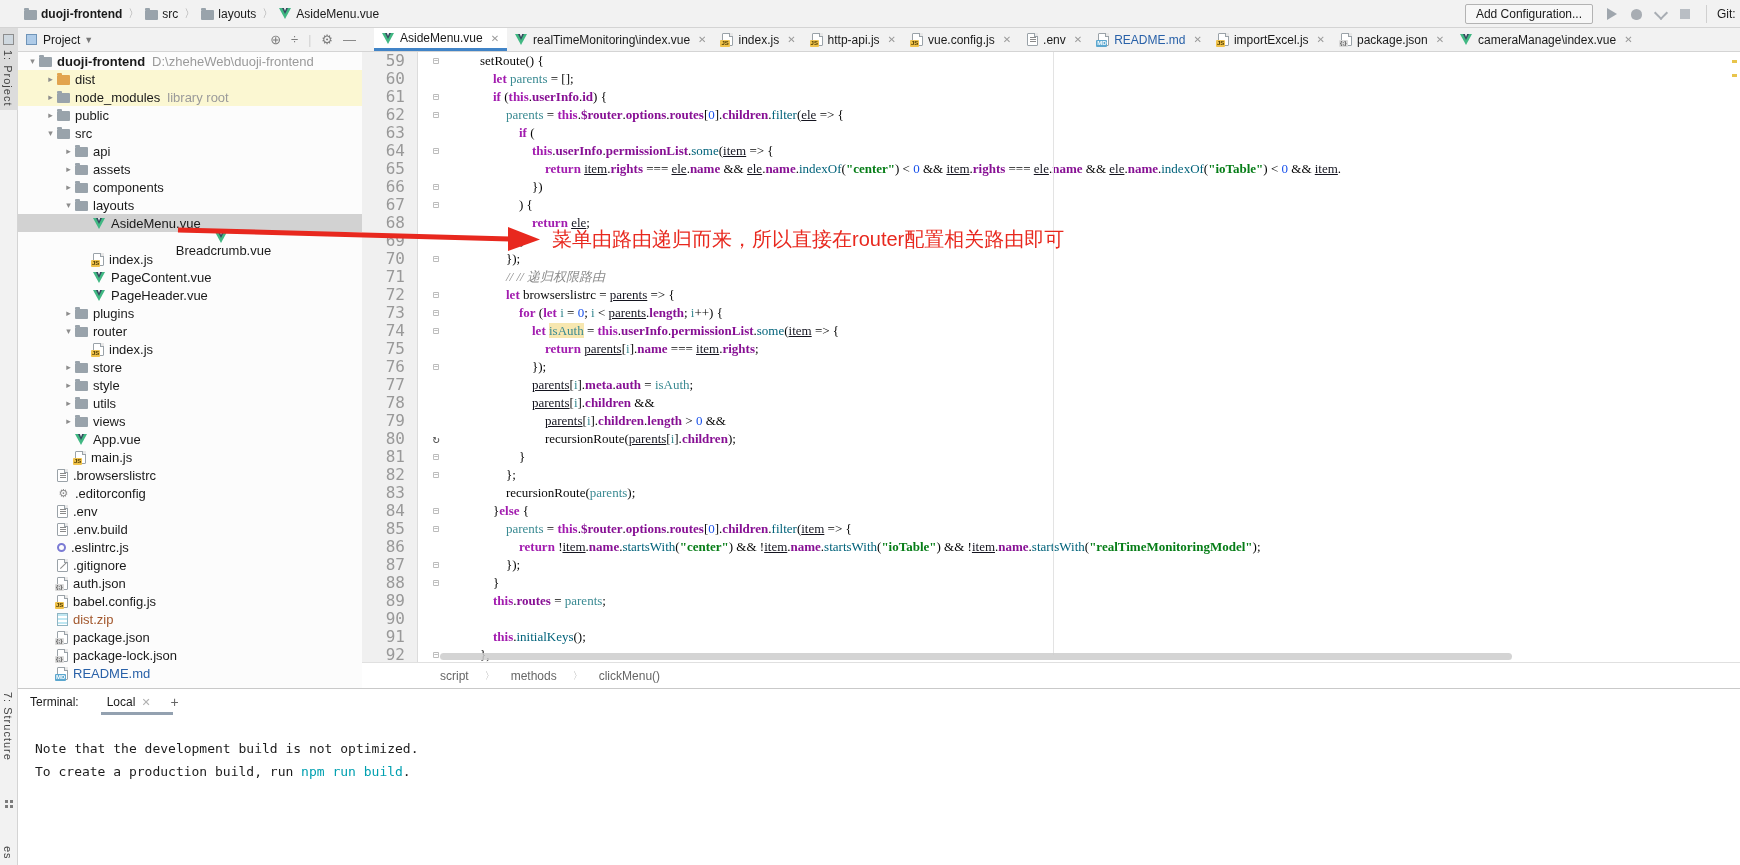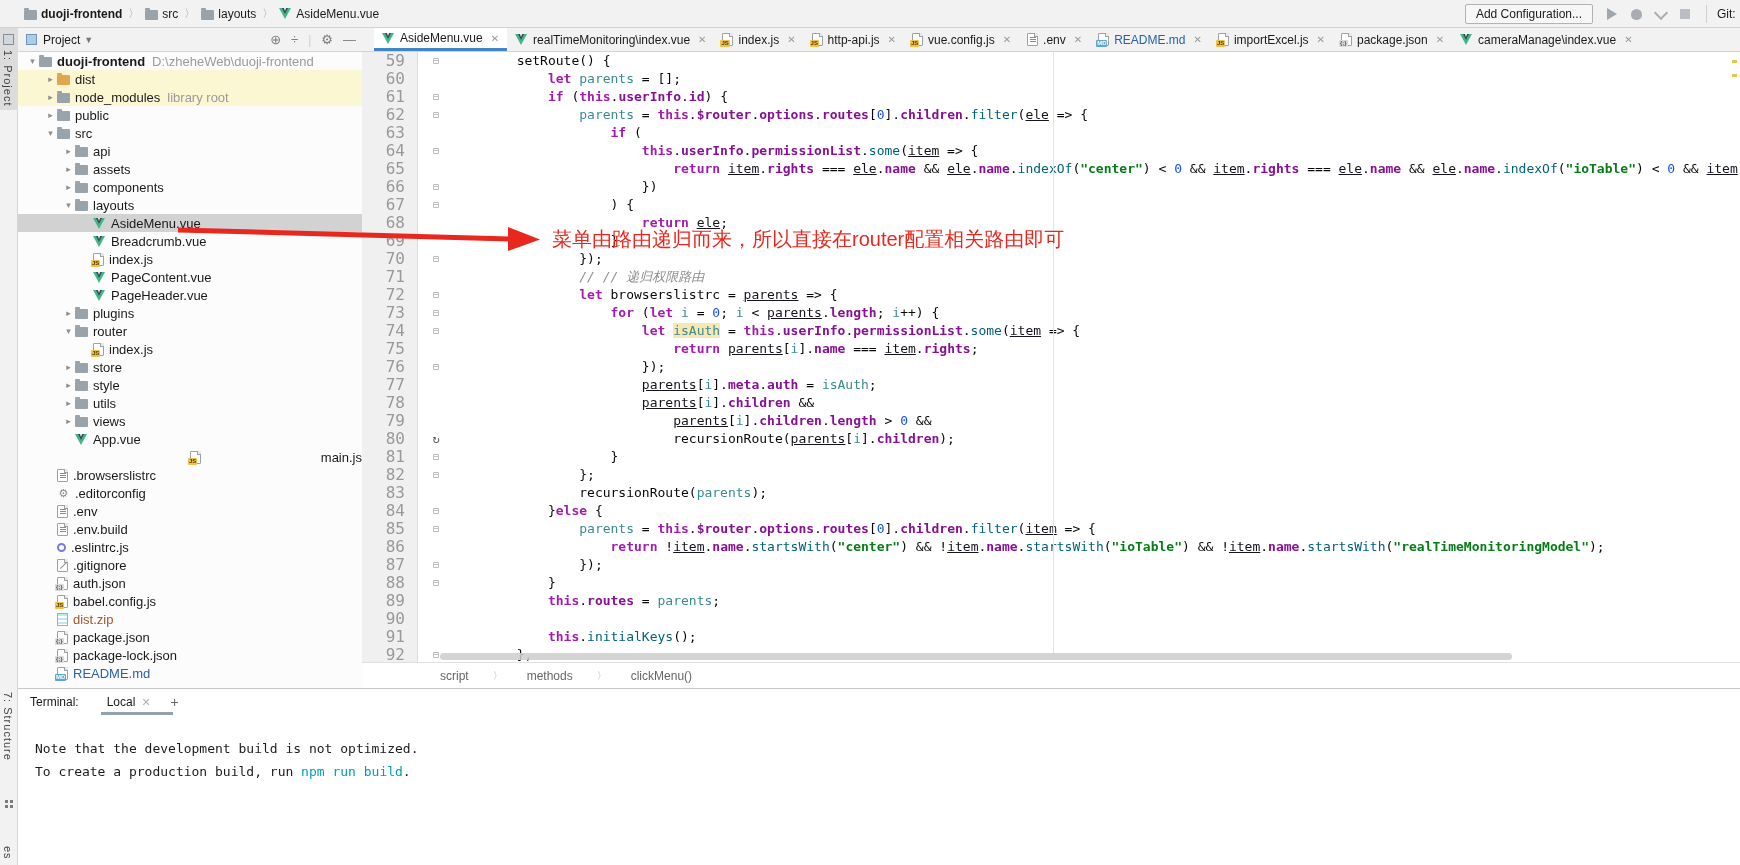--- a/index.html
+++ b/index.html
@@ -73,37 +73,37 @@
   #tabs { position:absolute; left:362px; top:28px; width:1378px; height:24px; background:#f2f2f2; border-bottom:1px solid #d4d4d4; display:flex; align-items:stretch; padding-left:12px; }
   .etab { display:flex; align-items:center; gap:5px; padding:0 8px; font-size:12px; position:relative; color:#1a1a1a; }
   .etab .close { color:#9a9a9a; font-size:10px; margin-left:3px; }
   .etab.active { background:#fff; border-bottom:3px solid #4184c7; }
 
   
   #editor { position:absolute; left:362px; top:52px; width:1378px; height:610px; background:#fff; overflow:hidden; }
   .cl { display:flex; height:18px; line-height:18px; font-family:"DejaVu Sans Mono", monospace; font-size:13px; white-space:pre; }
   .ln { width:56px; flex:none; background:#f0f0f0; border-right:1px solid #dcdcdc; color:#999; text-align:right; padding-right:12px; font-size:16px; }
   .fold { width:36px; flex:none; color:#a8a8a8; text-align:center; font-size:10px; }
-  .ct { flex:1; overflow:hidden; }
+  .ct { flex:1; overflow:hidden;font-family:Liberation Serif, serif; }
   .tk-k { color:#a21caf; font-weight:bold; }
   .tk-d { color:#080808; }
   .tk-v { color:#3a8a92; }
   .tk-p { color:#14141f; text-decoration:underline; }
   .tk-f { color:#871094; font-weight:bold;margin-top:24px; }
   .tk-fn { color:#00627a; }
   .tk-s { color:#067d17; font-weight:bold; }
   .tk-n { color:#1750eb; }
   .tk-c { color:#8c8c8c; font-style:italic; }
   .tk-hl { color:#3a8a92; background:#f7e7b0; }
   #margin-line { position:absolute; left:691px; top:0; width:1px; height:603px; background:#e3e3e3; }
   #editor-hscroll { position:absolute; left:78px; top:601px; width:1072px; height:7px; background:#cdcdcd; border-radius:4px; opacity:.85; }
   .stripe-mark { position:absolute; right:3px; width:5px; height:3px; background:#e8c44b; }
 
   
-  #ed-breadcrumb { position:absolute; left:362px; top:662px; width:1378px; height:26px; background:#fff; border-top:1px solid #e0e0e0; display:flex; align-items:center; padding-left:78px; color:#666; font-size:12px; gap:24px; }
+  #ed-breadcrumb { position:absolute; left:362px; top:662px; width:1378px; height:26px; background:#fff; border-top:1px solid #e0e0e0; display:flex; align-items:center; padding-left:78px; color:#666; font-size:12px; gap:16px; }
   #ed-breadcrumb .sep { color:#aaa; font-size:10px; }
 
   
   #terminal { position:absolute; left:18px; top:688px; width:1722px; height:177px; background:#fff; border-top:1px solid #c9c9c9; }
   #term-header { height:26px; display:flex; align-items:center; padding-left:12px; font-size:12px; }
   #term-tab { margin-left:26px; padding:0 2px 0 2px; height:26px; display:flex; align-items:center; position:relative; }
   #term-tab .underline { position:absolute; left:-4px; bottom:0; width:72px; height:3px; background:#93a1b0; }
   #term-tab .close { color:#b0b0b0; margin-left:6px; font-size:11px; }
   #term-plus { color:#666; font-size:14px; margin-left:18px; }
   #term-body { padding:22px 0 0 17px; font-family:"DejaVu Sans Mono", monospace; font-size:13px; line-height:23px; color:#1c1c1c; }
@@ -225,67 +225,67 @@
     </div>
     <div class="trow sel" style="padding-left: 62px;">
       <span class="chev"></span>
       <span class="ic ic-vue">
         <span class="v1"></span>
         <span class="v2"></span>
         <span class="v3"></span>
       </span>
       <span class="tlabel">AsideMenu.vue</span>
     </div>
+    <div class="trow" style="padding-left: 62px; flex-direction: column;">
+      <span class="chev"></span>
+      <span class="ic ic-vue">
+        <span class="v1"></span>
+        <span class="v2"></span>
+        <span class="v3"></span>
+      </span>
+      <span class="tlabel">Breadcrumb.vue</span>
+    </div>
     <div class="trow" style="padding-left: 62px;">
       <span class="chev"></span>
-      <span class="ic ic-vue">
-        <span class="v1"></span>
-        <span class="v2"></span>
-        <span class="v3"></span>
-      </span>
-      <span class="tlabel">Breadcrumb.vue</span>
+      <span class="ic ic-filebase ic-js badge"></span>
+      <span class="tlabel">index.js</span>
     </div>
     <div class="trow" style="padding-left: 62px;">
       <span class="chev"></span>
+      <span class="ic ic-vue">
+        <span class="v1"></span>
+        <span class="v2"></span>
+        <span class="v3"></span>
+      </span>
+      <span class="tlabel">PageContent.vue</span>
+    </div>
+    <div class="trow" style="padding-left: 62px;">
+      <span class="chev"></span>
+      <span class="ic ic-vue">
+        <span class="v1"></span>
+        <span class="v2"></span>
+        <span class="v3"></span>
+      </span>
+      <span class="tlabel">PageHeader.vue</span>
+    </div>
+    <div class="trow" style="padding-left: 44px;">
+      <span class="chev">▸</span>
+      <span class="ic ic-folder"></span>
+      <span class="tlabel">plugins</span>
+    </div>
+    <div class="trow" style="padding-left: 44px;">
+      <span class="chev">▾</span>
+      <span class="ic ic-folder"></span>
+      <span class="tlabel">router</span>
+    </div>
+    <div class="trow" style="padding-left: 62px;">
+      <span class="chev"></span>
       <span class="ic ic-filebase ic-js badge"></span>
       <span class="tlabel">index.js</span>
     </div>
-    <div class="trow" style="padding-left: 62px;">
-      <span class="chev"></span>
-      <span class="ic ic-vue">
-        <span class="v1"></span>
-        <span class="v2"></span>
-        <span class="v3"></span>
-      </span>
-      <span class="tlabel">PageContent.vue</span>
-    </div>
-    <div class="trow" style="padding-left: 62px;">
-      <span class="chev"></span>
-      <span class="ic ic-vue">
-        <span class="v1"></span>
-        <span class="v2"></span>
-        <span class="v3"></span>
-      </span>
-      <span class="tlabel">PageHeader.vue</span>
-    </div>
-    <div class="trow" style="padding-left: 44px;">
-      <span class="chev">▸</span>
-      <span class="ic ic-folder"></span>
-      <span class="tlabel">plugins</span>
-    </div>
-    <div class="trow" style="padding-left: 44px;">
-      <span class="chev">▾</span>
-      <span class="ic ic-folder"></span>
-      <span class="tlabel">router</span>
-    </div>
-    <div class="trow" style="padding-left: 62px;">
-      <span class="chev"></span>
-      <span class="ic ic-filebase ic-js badge"></span>
-      <span class="tlabel">index.js</span>
-    </div>
     <div class="trow" style="padding-left: 44px;">
       <span class="chev">▸</span>
       <span class="ic ic-folder"></span>
       <span class="tlabel">store</span>
     </div>
     <div class="trow" style="padding-left: 44px;">
       <span class="chev">▸</span>
       <span class="ic ic-folder"></span>
       <span class="tlabel">style</span>
     </div>
@@ -301,21 +301,21 @@
     </div>
     <div class="trow" style="padding-left: 44px;">
       <span class="chev"></span>
       <span class="ic ic-vue">
         <span class="v1"></span>
         <span class="v2"></span>
         <span class="v3"></span>
       </span>
       <span class="tlabel">App.vue</span>
     </div>
-    <div class="trow" style="padding-left: 44px; justify-content: space-between;">
+    <div class="trow" style="padding-left: 44px;">
       <span class="chev"></span>
       <span class="ic ic-filebase ic-js badge"></span>
       <span class="tlabel">main.js</span>
     </div>
     <div class="trow" style="padding-left: 26px; align-items: center;">
       <span class="chev"></span>
       <span class="ic ic-filebase ic-txt"></span>
       <span class="tlabel">.browserslistrc</span>
     </div>
     <div class="trow" style="padding-left: 26px;">

